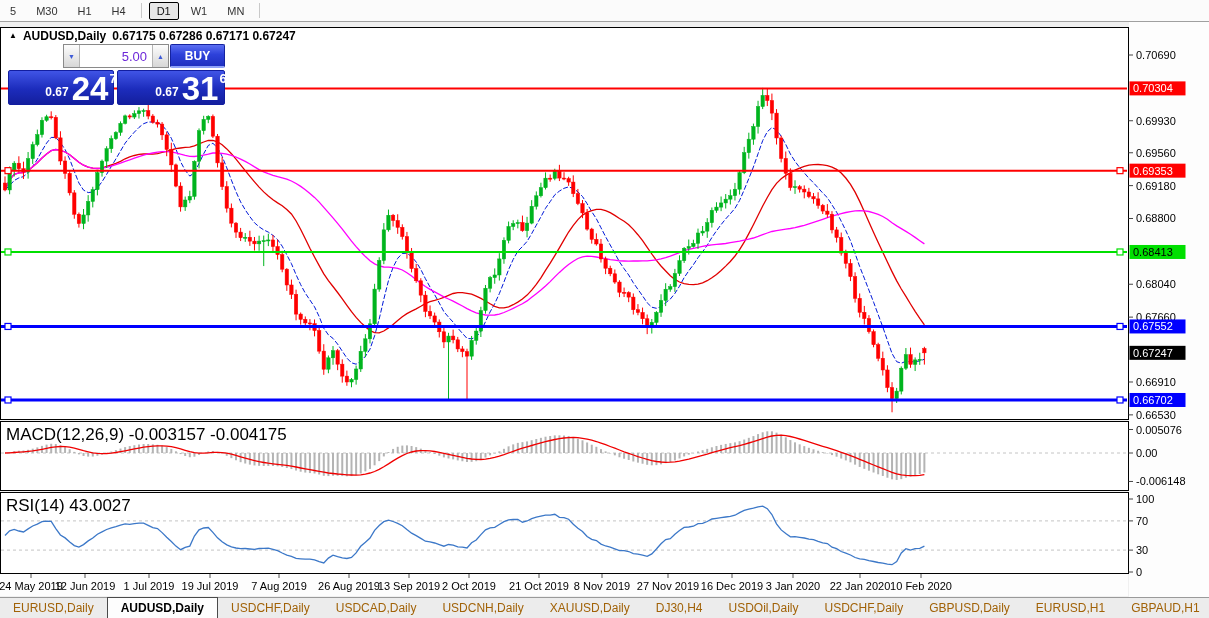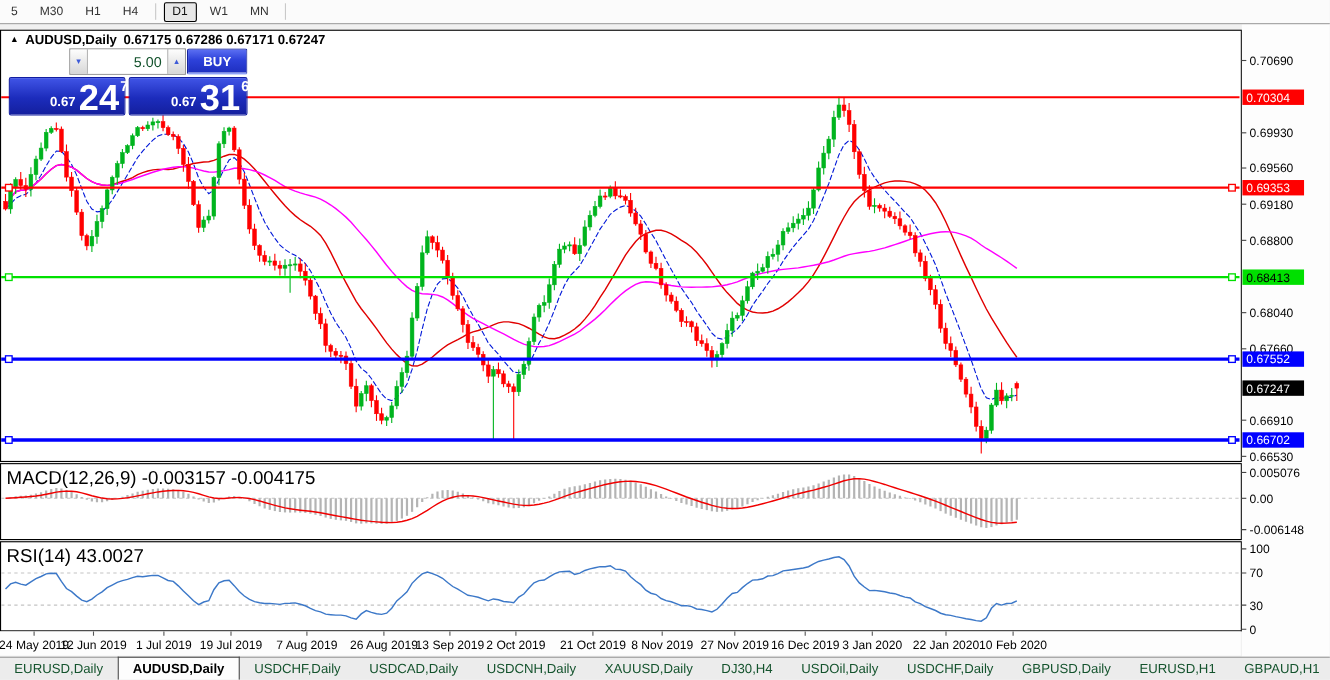--- a/index.html
+++ b/index.html
@@ -27,39 +27,39 @@
     border-bottom:2px solid #8fa2f8;color:#fff;font-size:12px;font-weight:bold;
     display:flex;align-items:center;justify-content:center;border-radius:2px;box-sizing:border-box;}
   .sell-btn{width:54px;margin-top:44px;}
   .buy-btn{width:55px;}
   .vol-group{display:flex;width:106px;margin:0 1px;border:1px solid #8a8a8a;box-sizing:border-box;background:#fff;}
   .vol-spin{width:16px;background:linear-gradient(#fdfdfd,#d7d7d7);display:flex;align-items:center;
     justify-content:center;color:#3e5bd8;font-size:7px;box-sizing:border-box;}
   .vol-spin.down{border-right:1px solid #b5b5b5;}
   .vol-spin.up{border-left:1px solid #b5b5b5;}
   .vol-field{flex:1;display:flex;align-items:center;justify-content:flex-end;padding-right:5px;
-    font-size:13px;color:#14532d;background:#fff;}
+    font-size:13px;color:#6d28d9;background:#fff;}
   .tp-big{display:flex;margin-top:2px;height:35px;}
   .big-btn{background:linear-gradient(#4054e6,#1c2cbc 55%,#141f9e);color:#fff;display:flex;
     align-items:flex-end;justify-content:center;border:1px solid #121da0;border-radius:2px;box-sizing:border-box;}
   .big-sell{width:106px;margin-right:3px;}
   .big-buy{width:108px;}
   .bp-base{font-size:12px;font-weight:bold;margin:0 3px 5px 0;padding-left:40px;}
   .bp-big{font-size:33px;font-weight:bold;line-height:30px;}
   .bp-sup{font-size:13px;font-weight:bold;margin:0 0 18px 1px;}
 
   
   .ind-label{position:absolute;z-index:4;font-size:17px;color:#000;white-space:nowrap;}
   #macd-label{left:6px;top:425px;}
   #rsi-label{left:6px;top:496px;}
 
   
   .tabbar{position:absolute;left:0;top:597px;width:1209px;height:21px;background:#ececec;
     border-top:1px solid #9a9a9a;display:flex;align-items:stretch;z-index:3;box-sizing:border-box;}
-  .tab{font-size:12px;color:#14532d;display:flex;align-items:center;padding:0 13px;cursor:default;white-space:nowrap;}
+  .tab{font-size:12px;color:#a16207;display:flex;align-items:center;padding:0 13px;cursor:default;white-space:nowrap;}
   .tab.active{background:#fdfdfd;border:1px solid #4a4a4a;border-bottom:none;margin-top:-1px;
     font-weight:bold;color:#000;}
   .tab-sep{width:1px;height:12px;background:#b4b4b4;align-self:center;}
 </style>
 </head>
 <body>
 
 <div id="stage">
 
   <svg id="chart-svg" width="1209" height="618">

